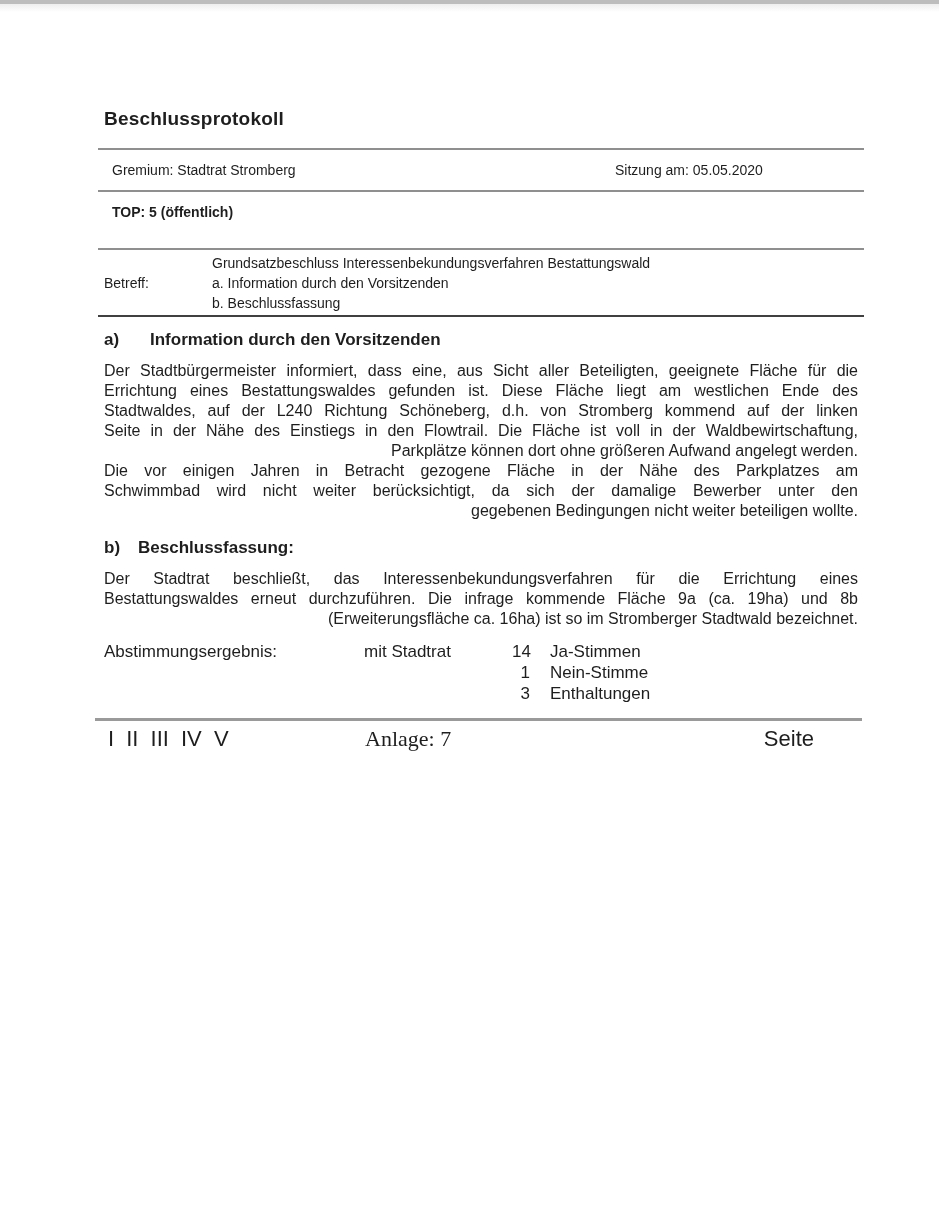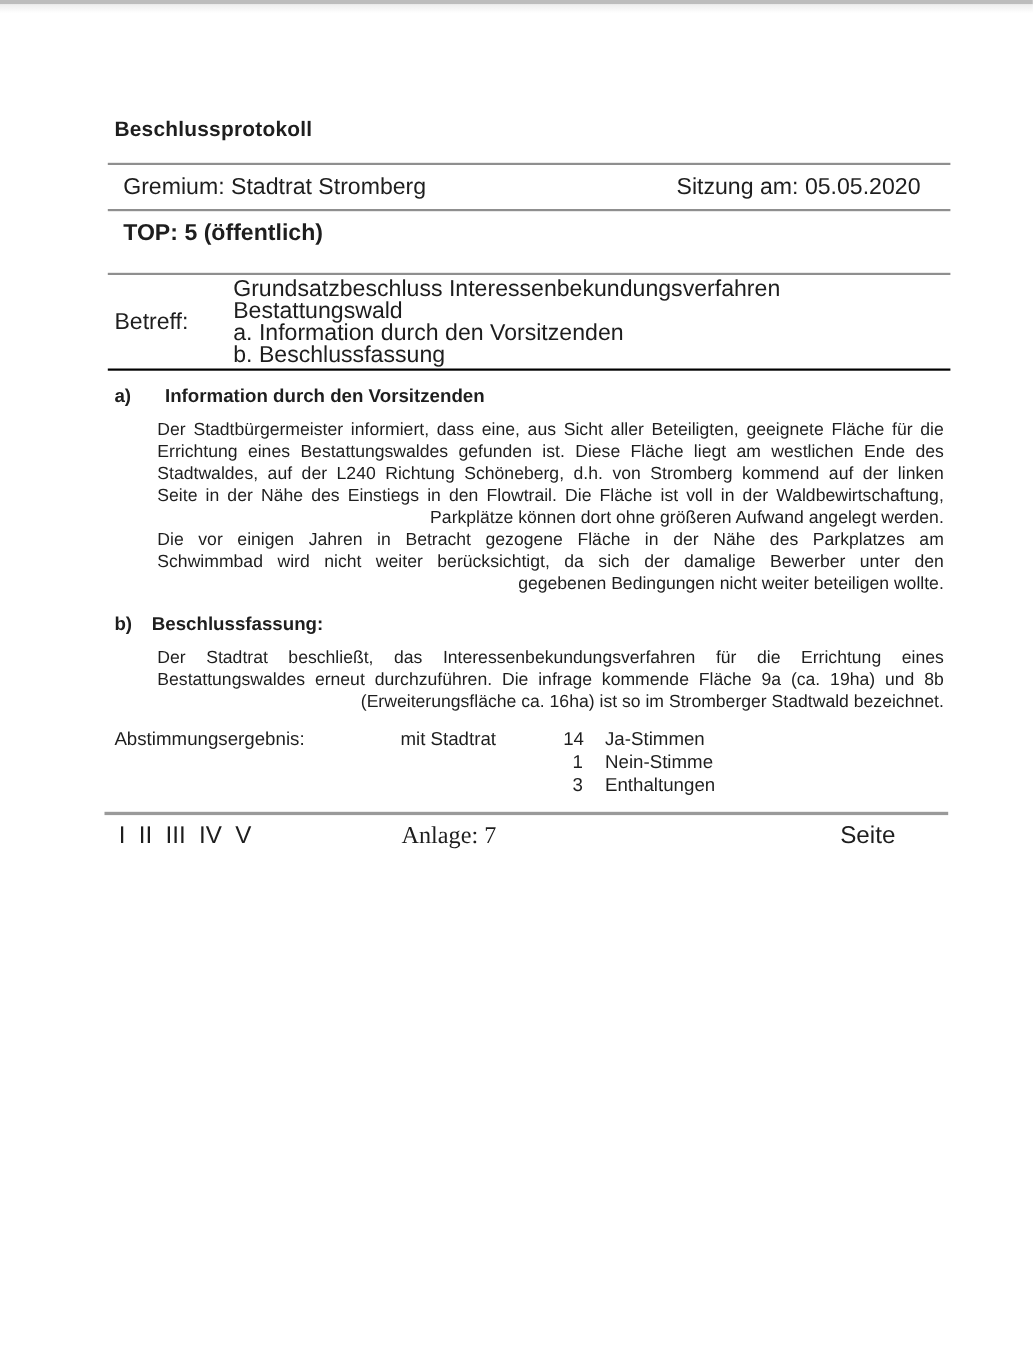--- a/index.html
+++ b/index.html
@@ -17,24 +17,24 @@
   .doc-title {
     margin-top: 96px;
     font-size: 19px; font-weight: bold;
     line-height: 22px;
     letter-spacing: 0.2px;
   }
 
   .header-table {
     margin-top: 18px;
     border-top: 2px solid #8f8f8f;
-    border-bottom: 2px solid #000000;
+    border-bottom: 2px solid #404040;
     margin-left: -6px; padding-left: 6px;
     margin-right: -6px; padding-right: 6px;
-    font-size: 21px;
+    font-size: 14px;
   }
   .ht-row1 {
     position: relative;
     border-bottom: 2px solid #8f8f8f;
     padding: 9px 0 9px 8px;
     line-height: 22px;
     margin-left: -6px; padding-left: 14px;
     margin-right: -6px;
   }
   .ht-sitzung { position: absolute; left: 517px; top: 9px; }
@@ -59,21 +59,21 @@
     font-weight: bold;
     font-size: 17px;
     line-height: 22px;
   }
   .sec-a { margin-top: 12px; }
   .sec-b { margin-top: 16px; }
   .marker-a { width: 46px; }
   .marker-b { width: 34px; }
 
   .para { margin-top: 10px; font-size: 16px; line-height: 20px; }
-  .para .jl { text-align: justify; text-align-last: justify; margin-left: 39px; }
+  .para .jl { text-align: justify; text-align-last: justify; }
   .para .ll { text-align: right; }
 
   .vote {
     margin-top: 12px;
     display: flex;
     font-weight: normal;
     font-size: 17px;
     line-height: 21px;
     gap: 41px;
   }

